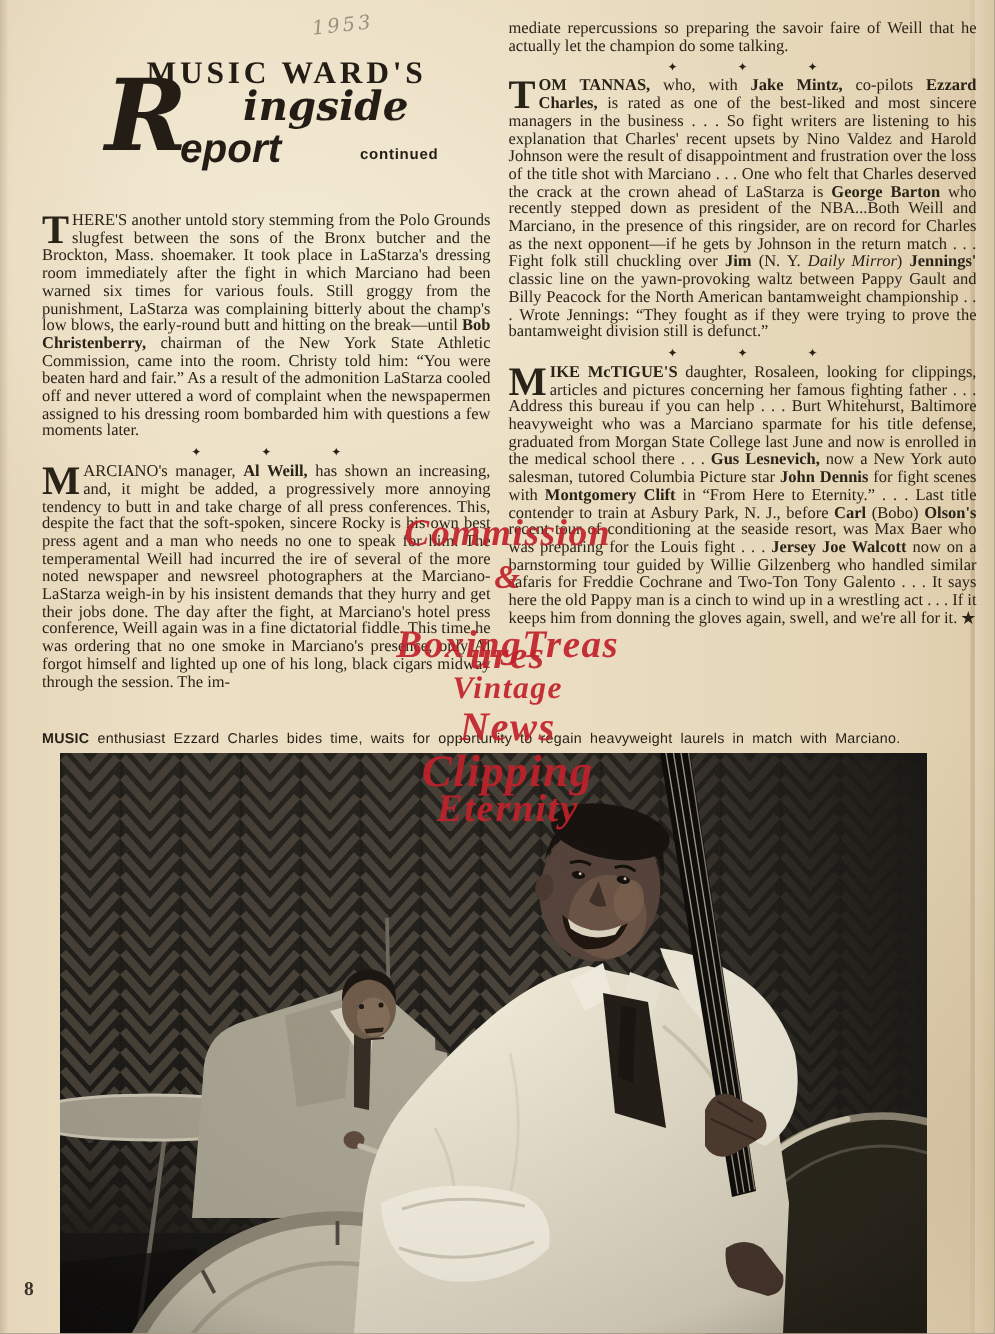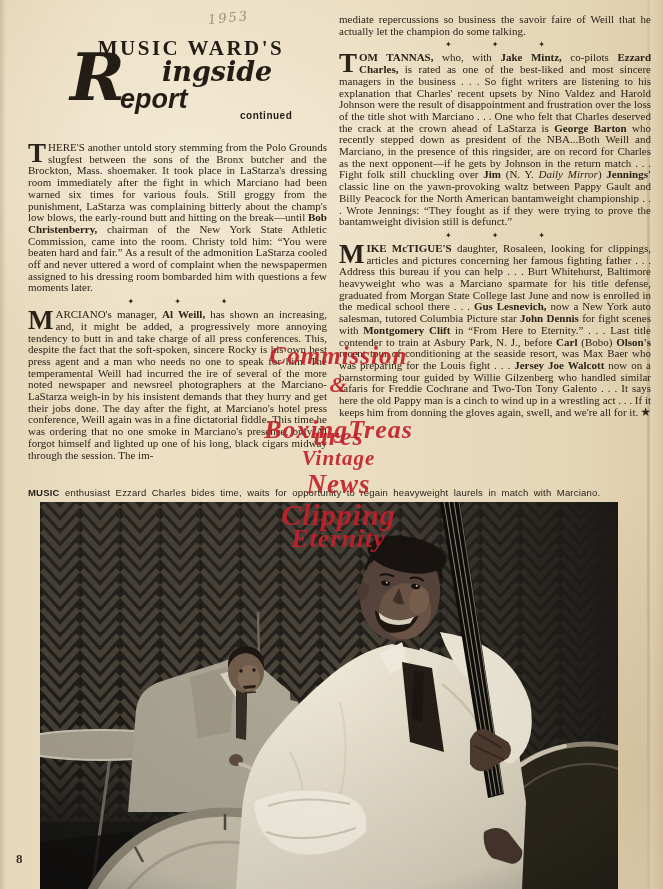--- a/index.html
+++ b/index.html
@@ -16,21 +16,21 @@
 
   .year{position:absolute;left:208px;top:10px;transform:rotate(-6deg);
     font-family:"DejaVu Serif",serif;font-style:italic;font-size:13px;letter-spacing:2px;color:#97917e;}
 
   .kicker{position:absolute;left:86px;top:36px;width:210px;text-align:center;
     font-weight:bold;font-size:21px;letter-spacing:2.5px;color:#231d16;}
   .logo{position:absolute;left:70px;top:50px;width:240px;height:72px;color:#231d16;}
   .logo .bigR{position:absolute;left:0;top:-4px;font-family:"DejaVu Serif",serif;font-style:italic;font-weight:bold;font-size:66px;line-height:62px;}
   .logo .l1{position:absolute;left:58px;top:6px;font-family:"DejaVu Serif",serif;font-style:italic;font-weight:bold;font-size:27px;margin-left:34px;}
   .logo .l2{position:absolute;left:50px;top:34px;font-family:Liberation Sans, sans-serif;font-style:italic;font-weight:bold;font-size:27px;}
-  .logo .cont{position:absolute;left:170px;top:60px;font-family:"Liberation Sans",sans-serif;font-weight:bold;font-size:10px;letter-spacing:.5px;}
+  .logo .cont{position:absolute;left:170px;top:48px;font-family:"Liberation Sans",sans-serif;font-weight:bold;font-size:10px;letter-spacing:.5px;}
 
   .col{position:absolute;font-size:11px;line-height:11.7px;text-align:justify;color:#2a2318;z-index:2;}
   .col p{margin:0;}
   .col-left{left:28px;top:142px;width:299px;}
   .col-right{left:339px;top:14px;width:312px;}
   .sep{text-align:center;font-size:8px;line-height:10px;margin:3px 0 2px 0;word-spacing:38px;color:#2a2318;}
   .sg-b{font-weight:bold;}
   .sg-i{font-style:italic;}
   .sg-cap{float:left;font-weight:bold;font-size:27px;line-height:21px;margin:1px 2px 0 0;}
   .sg-star{float:right;font-size:12px;line-height:11px;}
@@ -73,21 +73,21 @@
     </div>
   </div>
 
   <div class="col col-left">
     <p><span class="sg-cap">T</span><span>HERE'S another untold story stemming from the Polo Grounds slugfest between the sons of the Bronx butcher and the Brockton, Mass. shoemaker. It took place in LaStarza's dressing room immediately after the fight in which Marciano had been warned six times for various fouls. Still groggy from the punishment, LaStarza was complaining bitterly about the champ's low blows, the early-round butt and hitting on the break—until </span><span class="sg-b">Bob Christenberry,</span><span> chairman of the New York State Athletic Commission, came into the room. Christy told him: “You were beaten hard and fair.” As a result of the admonition LaStarza cooled off and never uttered a word of complaint when the newspapermen assigned to his dressing room bombarded him with questions a few moments later.</span></p>
     <div class="sep">✦ ✦ ✦</div>
     <p><span class="sg-cap">M</span><span>ARCIANO's manager, </span><span class="sg-b">Al Weill,</span><span> has shown an increasing, and, it might be added, a progressively more annoying tendency to butt in and take charge of all press conferences. This, despite the fact that the soft-spoken, sincere Rocky is his own best press agent and a man who needs no one to speak for him. The temperamental Weill had incurred the ire of several of the more noted newspaper and newsreel photographers at the Marciano-LaStarza weigh-in by his insistent demands that they hurry and get their jobs done. The day after the fight, at Marciano's hotel press conference, Weill again was in a fine dictatorial fiddle. This time he was ordering that no one smoke in Marciano's presence, only Al forgot himself and lighted up one of his long, black cigars midway through the session. The im-</span></p>
   </div>
 
   <div class="col col-right">
-    <p><span>mediate repercussions so business the savoir faire of Weill that he actually let the champion do some talking.</span></p>
+    <p><span>mediate repercussions so preparing the savoir faire of Weill that he actually let the champion do some talking.</span></p>
     <div class="sep">✦ ✦ ✦</div>
     <p><span class="sg-cap">T</span><span class="sg-b">OM TANNAS,</span><span> who, with </span><span class="sg-b">Jake Mintz,</span><span> co-pilots </span><span class="sg-b">Ezzard Charles,</span><span> is rated as one of the best-liked and most sincere managers in the business . . . So fight writers are listening to his explanation that Charles' recent upsets by Nino Valdez and Harold Johnson were the result of disappointment and frustration over the loss of the title shot with Marciano . . . One who felt that Charles deserved the crack at the crown ahead of LaStarza is </span><span class="sg-b">George Barton</span><span> who recently stepped down as president of the NBA...Both Weill and Marciano, in the presence of this ringsider, are on record for Charles as the next opponent—if he gets by Johnson in the return match . . . Fight folk still chuckling over </span><span class="sg-b">Jim</span><span> (N. Y. </span><span class="sg-i">Daily Mirror</span><span>) </span><span class="sg-b">Jennings'</span><span> classic line on the yawn-provoking waltz between Pappy Gault and Billy Peacock for the North American bantamweight championship . . . Wrote Jennings: “They fought as if they were trying to prove the bantamweight division still is defunct.”</span></p>
     <div class="sep">✦ ✦ ✦</div>
     <p><span class="sg-cap">M</span><span class="sg-b">IKE McTIGUE'S</span><span> daughter, Rosaleen, looking for clippings, articles and pictures concerning her famous fighting father . . . Address this bureau if you can help . . . Burt Whitehurst, Baltimore heavyweight who was a Marciano sparmate for his title defense, graduated from Morgan State College last June and now is enrolled in the medical school there . . . </span><span class="sg-b">Gus Lesnevich,</span><span> now a New York auto salesman, tutored Columbia Picture star </span><span class="sg-b">John Dennis</span><span> for fight scenes with </span><span class="sg-b">Montgomery Clift</span><span> in “From Here to Eternity.” . . . Last title contender to train at Asbury Park, N. J., before </span><span class="sg-b">Carl</span><span> (Bobo) </span><span class="sg-b">Olson's</span><span> recent tour of conditioning at the seaside resort, was Max Baer who was preparing for the Louis fight . . . </span><span class="sg-b">Jersey Joe Walcott</span><span> now on a barnstorming tour guided by Willie Gilzenberg who handled similar safaris for Freddie Cochrane and Two-Ton Tony Galento . . . It says here the old Pappy man is a cinch to wind up in a wrestling act . . . If it keeps him from donning the gloves again, swell, and we're all for it. </span><span class="sg-star">★</span></p>
   </div>
 
   <div class="caption"><span class="sg-b">MUSIC </span><span>enthusiast Ezzard Charles bides time, waits for opportunity to regain heavyweight laurels in match with Marciano.</span></div>
 
   <svg class="photo" viewBox="0 0 578 387" preserveAspectRatio="none">
     <defs>

